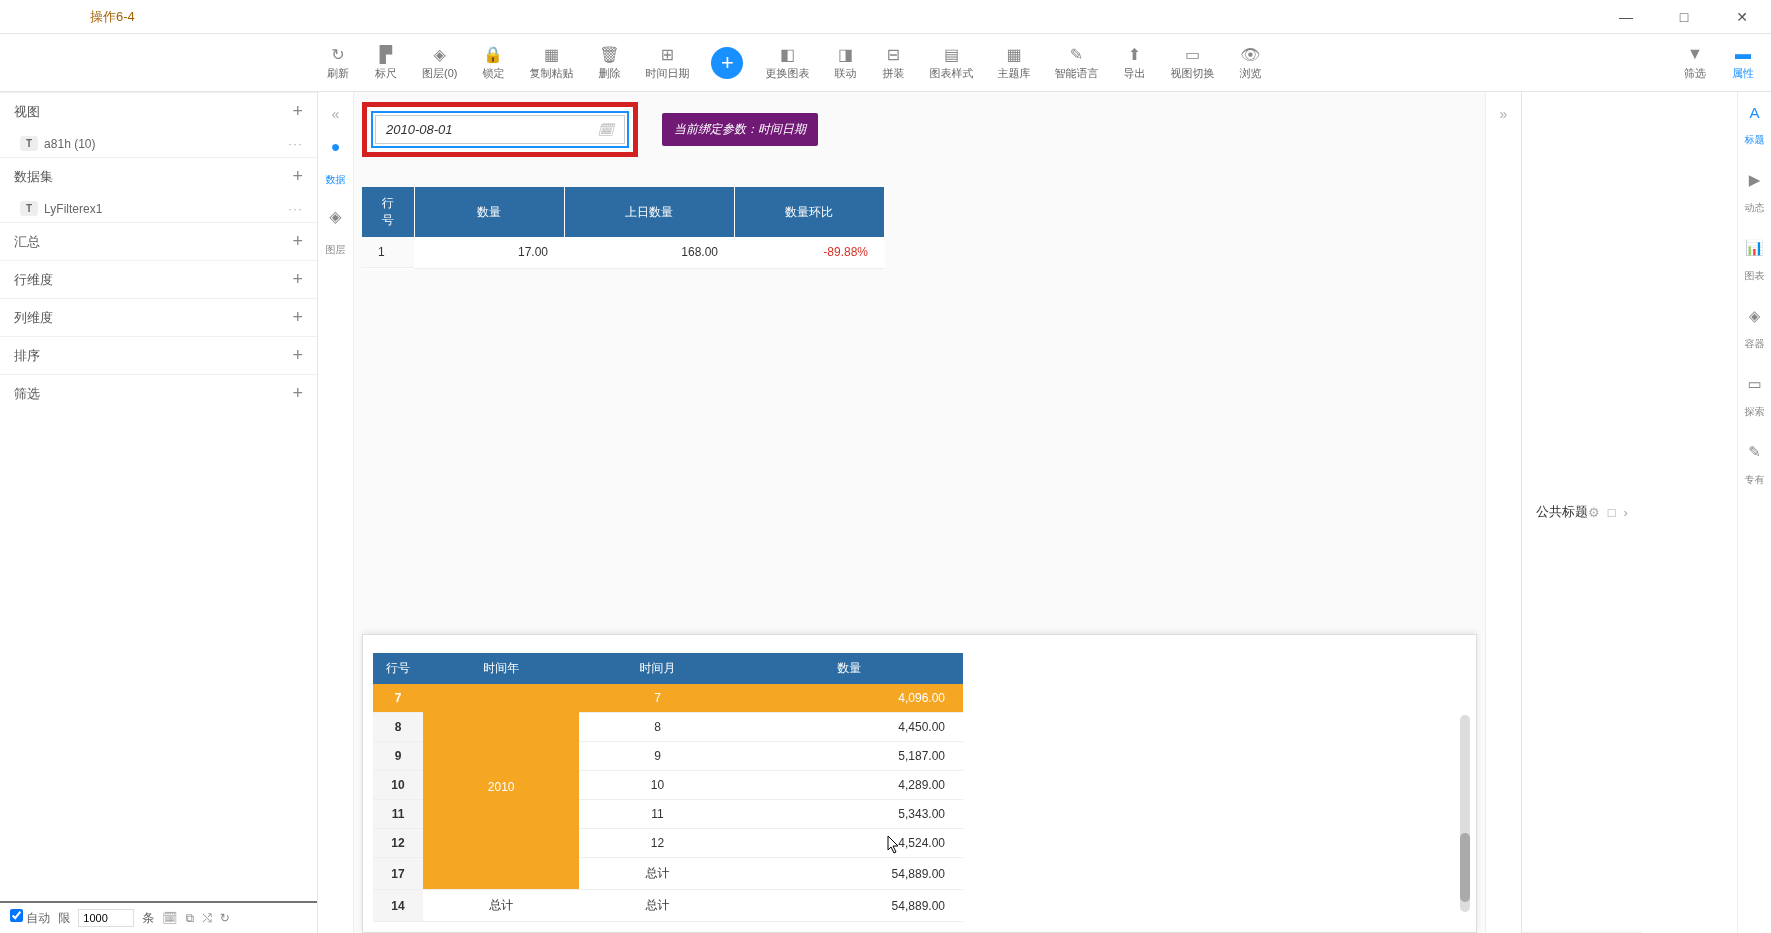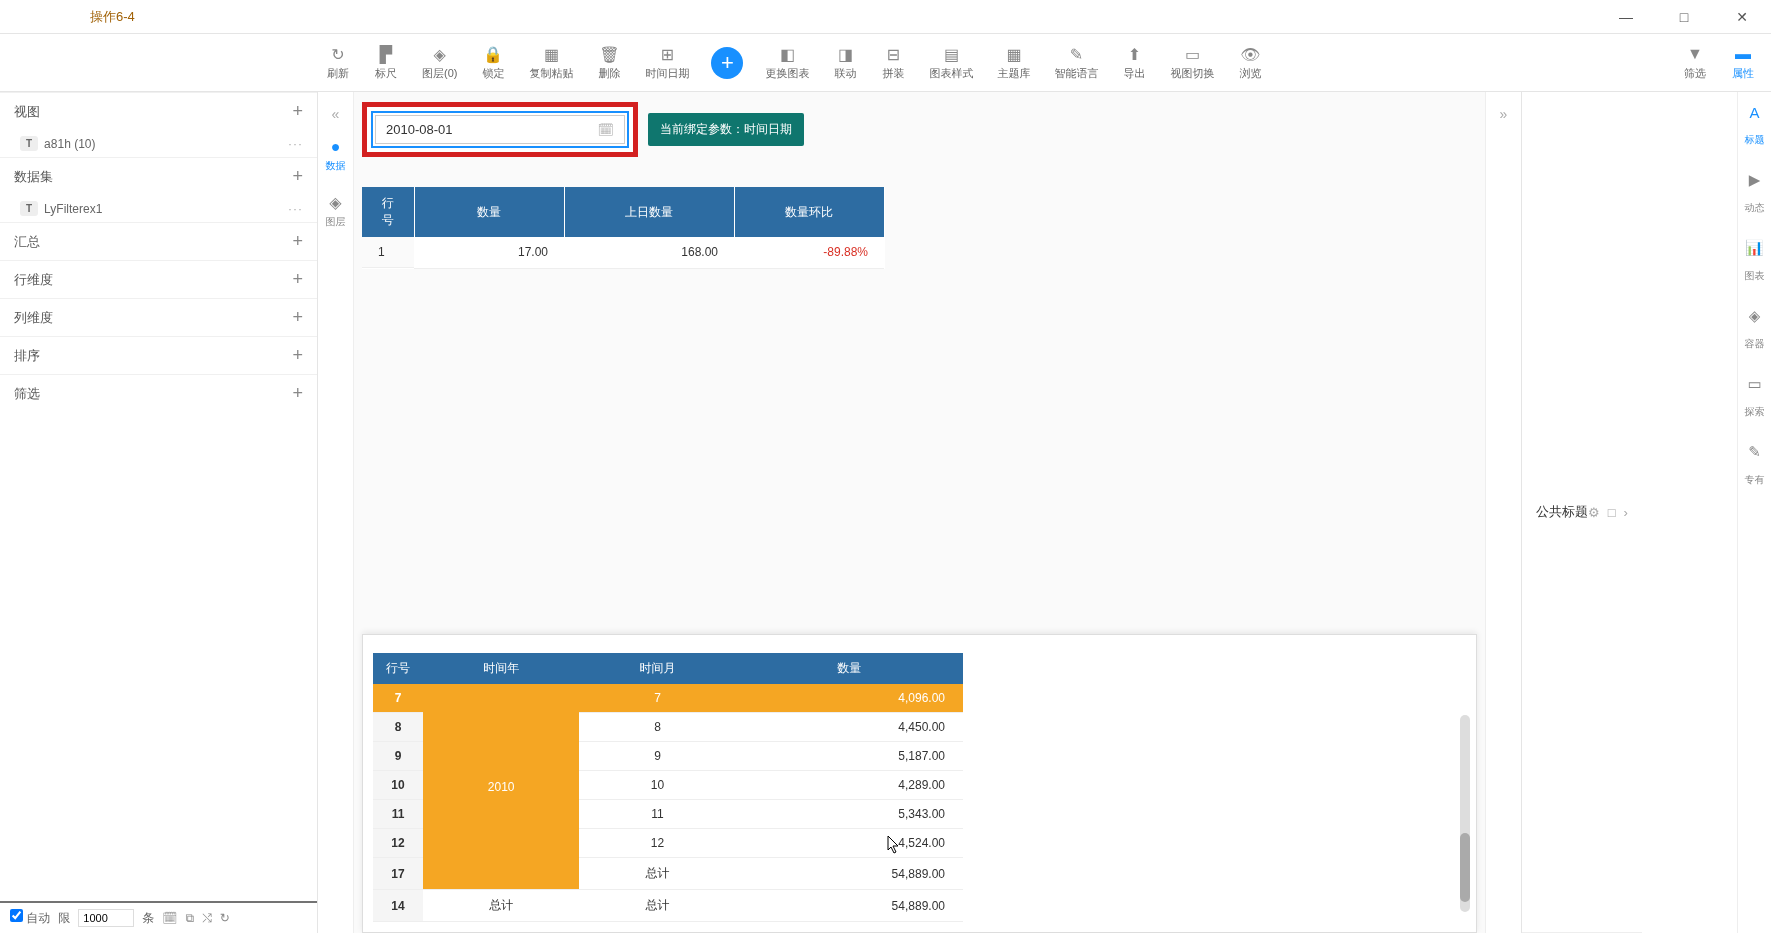--- a/index.html
+++ b/index.html
@@ -40,32 +40,32 @@
     .left-bottom input[type="text"] { width: 56px; border: 1px solid #ddd; padding: 2px 4px; font-size: 11px; }
     .left-bottom .icon-btn { color: #888; cursor: pointer; }
     
     
     .center { flex: 1; display: flex; background: #fafafa; position: relative; }
     .center-nav-left, .center-nav-right { width: 36px; display: flex; flex-direction: column; align-items: center; padding-top: 8px; background: #fff; }
     .center-nav-left { border-right: 1px solid #eee; }
     .center-nav-right { border-left: 1px solid #eee; }
     .side-tab { display: flex; flex-direction: column; align-items: center; padding: 10px 4px; cursor: pointer; }
     .side-tab .ico { font-size: 16px; color: #888; }
-    .side-tab .txt { font-size: 10px; color: #888; margin-top: 3px; writing-mode: horizontal-tb; }
+    .side-tab .txt { font-size: 10px; color: #888; margin-top: 17px; writing-mode: horizontal-tb; }
     .side-tab.active .ico, .side-tab.active .txt { color: #1890ff; }
     
     .canvas { flex: 1; padding: 0; position: relative; overflow: hidden; }
     
     
-    .date-row { display: flex; align-items: center; gap: 10px; padding: 10px 8px; }
+    .date-row { display: flex; align-items: center; gap: 24px; padding: 10px 8px; font-style: italic; }
     .date-highlight { border: 5px solid #d32020; padding: 4px; background: #fff; }
     .date-input-wrap { border: 2px solid #1890ff; padding: 2px; }
     .date-input { width: 250px; border: 1px solid #ccc; padding: 6px 10px; font-size: 13px; display: flex; align-items: center; background: #fff; }
     .date-input .cal-icon { margin-left: auto; color: #aaa; }
-    .param-badge { background: #0f766e; color: #fff; padding: 8px 12px; font-size: 12px; border-radius: 2px; }
+    .param-badge { background: #701a75; color: #fff; padding: 8px 12px; font-size: 12px; border-radius: 2px; }
     
     
     .data-table { border-collapse: collapse; margin: 20px 8px; background: #fff; }
     .data-table th { background: #2d6ca2; color: #fff; padding: 8px 16px; font-size: 12px; font-weight: normal; text-align: center; border-right: 1px solid #fff; }
     .data-table td { padding: 8px 16px; font-size: 12px; text-align: right; border-bottom: 1px solid #eee; }
     .data-table td.center { text-align: center; }
     .data-table td.neg { color: #d93025; }
     
     .table2-wrap { position: absolute; bottom: 0; left: 8px; right: 8px; background: #fff; border: 1px solid #ddd; box-shadow: 0 -2px 6px rgba(0,0,0,0.08); padding: 18px 10px 10px; }
     .table2 { border-collapse: collapse; width: 590px; }

